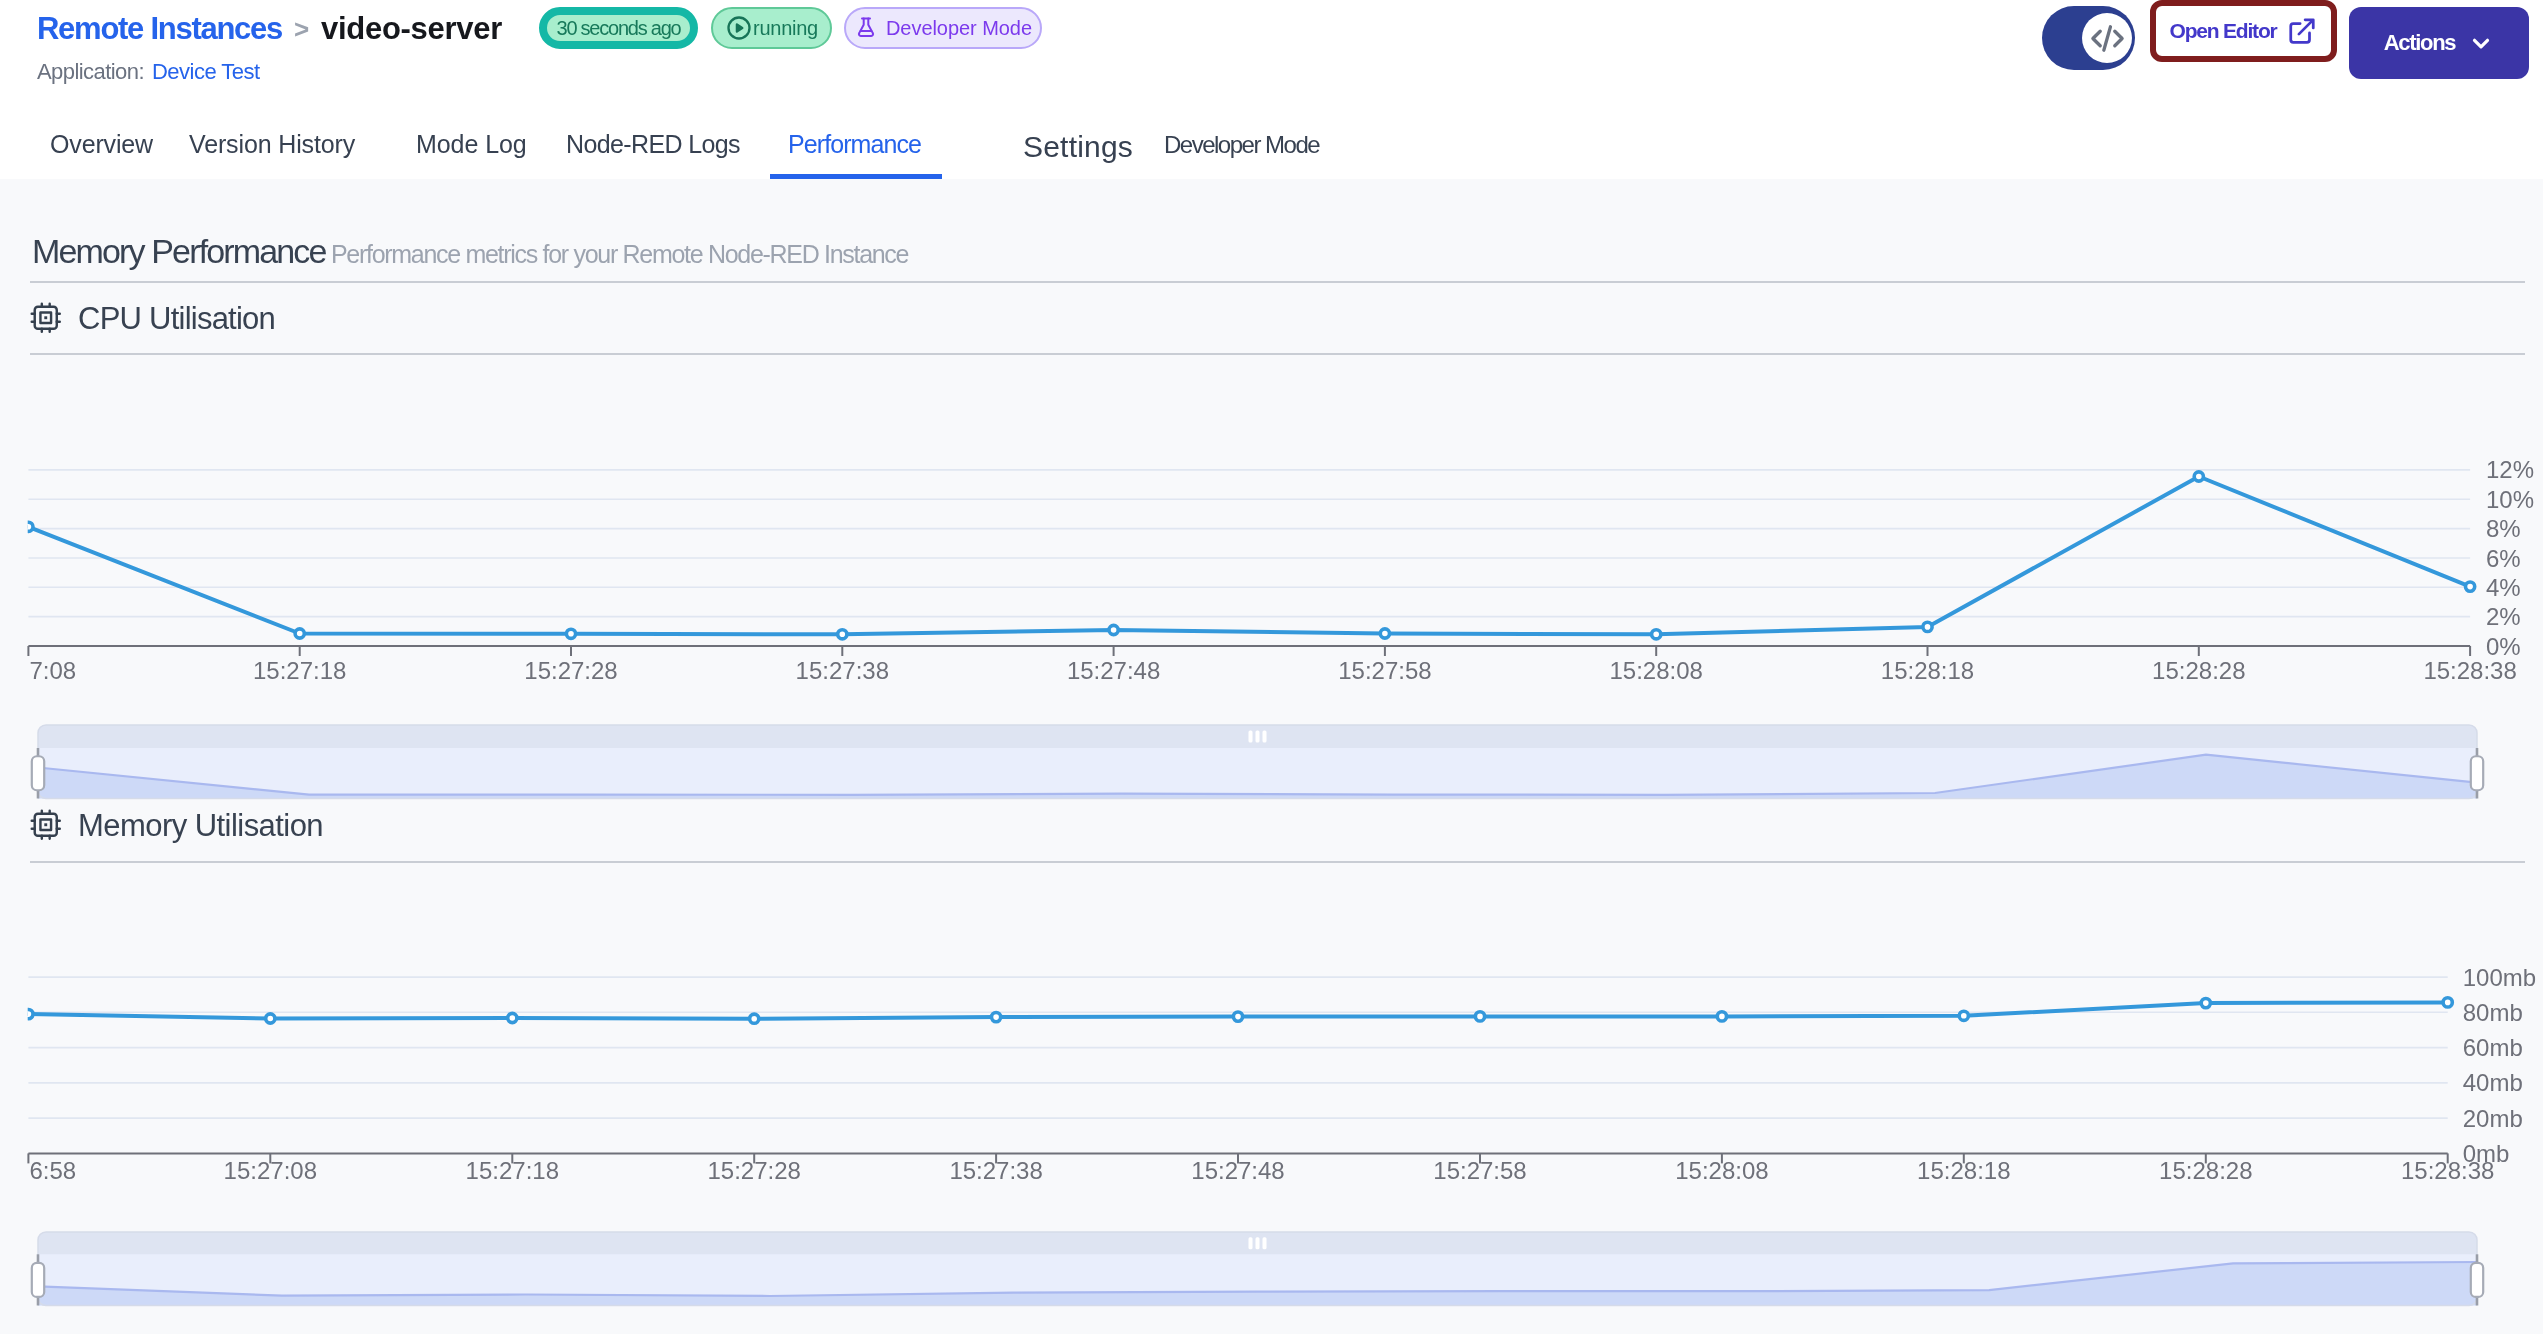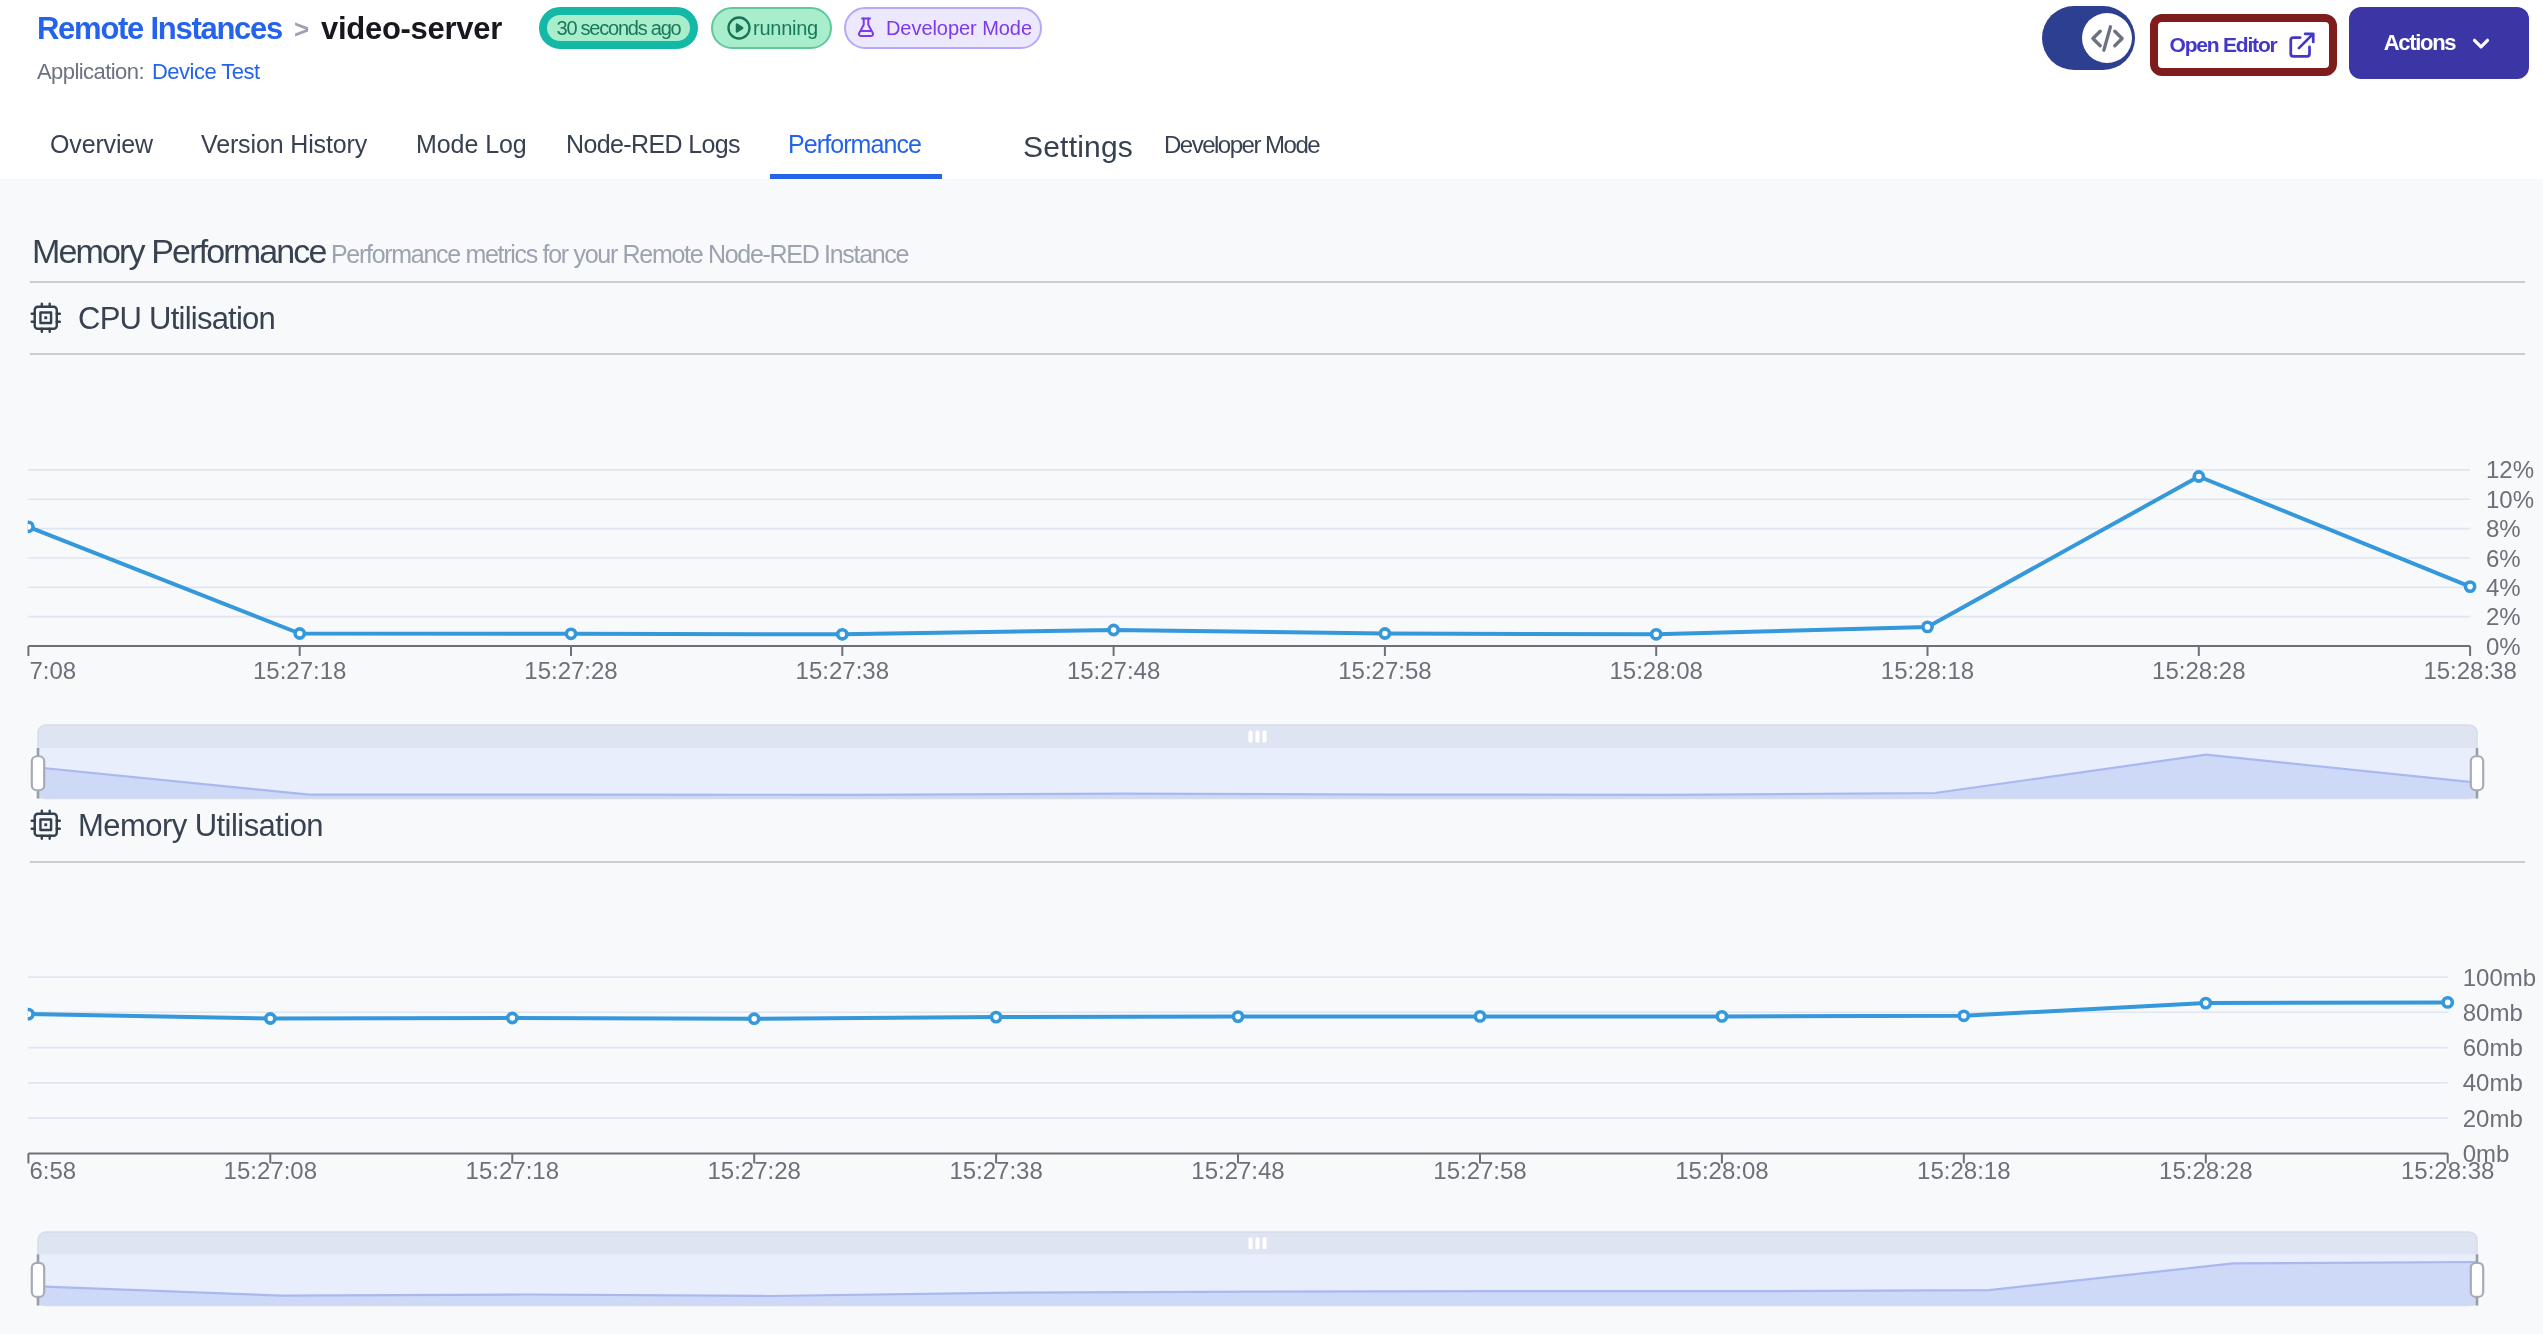--- a/index.html
+++ b/index.html
@@ -31,40 +31,40 @@
     </svg>
     <span style="font-size:20px;color:#7c3aed;letter-spacing:-0.05px">Developer Mode</span>
   </div>
 
 <div class="abs" style="left:2042px;top:6px;width:93px;height:64px;border-radius:32px;background:#2c3f90"></div>
 <div class="abs" style="left:2082px;top:13px;width:50px;height:50px;border-radius:25px;background:#fff;display:flex;align-items:center;justify-content:center">
     <svg width="35" height="35" viewBox="0 0 24 24" fill="none" stroke="#6b7280" stroke-width="2.3" stroke-linecap="round" stroke-linejoin="round">
       <path d="m17 17 5-5-5-5M7 7l-5 5 5 5M14 4l-4.5 16"></path>
     </svg>
   </div>
-<div class="abs" style="left:2150px;top:14px;width:187px;height:62px;border:8px solid #7f1d1d;border-radius:12px;background:#fff;display:flex;align-items:center;justify-content:center;gap:11px">
+<div class="abs" style="left:2150px;top:0;width:187px;height:62px;border:6px solid #7f1d1d;border-radius:12px;background:#fff;display:flex;align-items:center;justify-content:center;gap:11px">
   <span style="font-size:21px;font-weight:700;color:#4338ca;letter-spacing:-1.2px">Open Editor</span>
     <svg width="30" height="30" viewBox="0 0 24 24" fill="none" stroke="#4338ca" stroke-width="2.2" stroke-linecap="round" stroke-linejoin="round">
       <path d="M18 13.5V19a2 2 0 0 1-2 2H5a2 2 0 0 1-2-2V8a2 2 0 0 1 2-2h5.5"></path>
       <path d="M14.5 3H21v6.5"></path>
       <path d="M9.5 14.5 20.5 3.5"></path>
     </svg>
   </div>
 <div class="abs" style="left:2349px;top:7px;width:180px;height:72px;border-radius:12px;background:#3b35a6;display:flex;align-items:center;justify-content:center;gap:13px">
   <span style="font-size:22px;font-weight:700;color:#fff;letter-spacing:-1.3px">Actions</span>
     <svg width="26" height="26" viewBox="0 0 24 24" fill="none" stroke="#fff" stroke-width="3" stroke-linecap="round" stroke-linejoin="round">
       <path d="m6 9.5 6 6 6-6"></path>
     </svg>
   </div>
 
 <span class="t" style="left:37px;top:60.7px;font-size:22px;color:#6b7280;letter-spacing:-0.56px">Application:</span>
 <span class="t" style="left:152px;top:60.7px;font-size:22px;color:#2563eb;letter-spacing:-0.52px">Device Test</span>
 
 <span style="position:absolute;left:50px;top:130.3px;font-size:25px;color:#374151;letter-spacing:-0.15px">Overview</span>
-<span style="position:absolute;left:201px;top:130.3px;font-size:25px;color:#374151;letter-spacing:-0.14px">Version History</span>
+<span style="position:absolute;left:189px;top:130.3px;font-size:25px;color:#374151;letter-spacing:-0.14px">Version History</span>
 <span style="position:absolute;left:416px;top:130.3px;font-size:25px;color:#374151;letter-spacing:-0.07px">Mode Log</span>
 <span style="position:absolute;left:566px;top:130.3px;font-size:25px;color:#374151;letter-spacing:-0.62px">Node-RED Logs</span>
 <span style="position:absolute;left:788px;top:130.3px;font-size:25px;color:#2563eb;letter-spacing:-0.92px">Performance</span>
 <span style="position:absolute;left:1023px;top:130.3px;font-size:30px;color:#374151;letter-spacing:0.2px">Settings</span>
 <span style="position:absolute;left:1164px;top:131.2px;font-size:24px;color:#374151;letter-spacing:-1.5px">Developer Mode</span>
 <div style="position:absolute;left:770px;top:174px;width:172px;height:5px;background:#2563eb"></div>
 
 <span class="t" style="left:32px;top:234.2px;font-size:34px;color:#384251;letter-spacing:-1.85px">Memory Performance</span>
 <span class="t" style="left:331px;top:241.8px;font-size:25px;color:#9ca3af;letter-spacing:-1.3px">Performance metrics for your Remote Node-RED Instance</span>
 <div class="abs" style="left:30px;top:281px;width:2495px;height:2px;background:#c9cdd4"></div>

